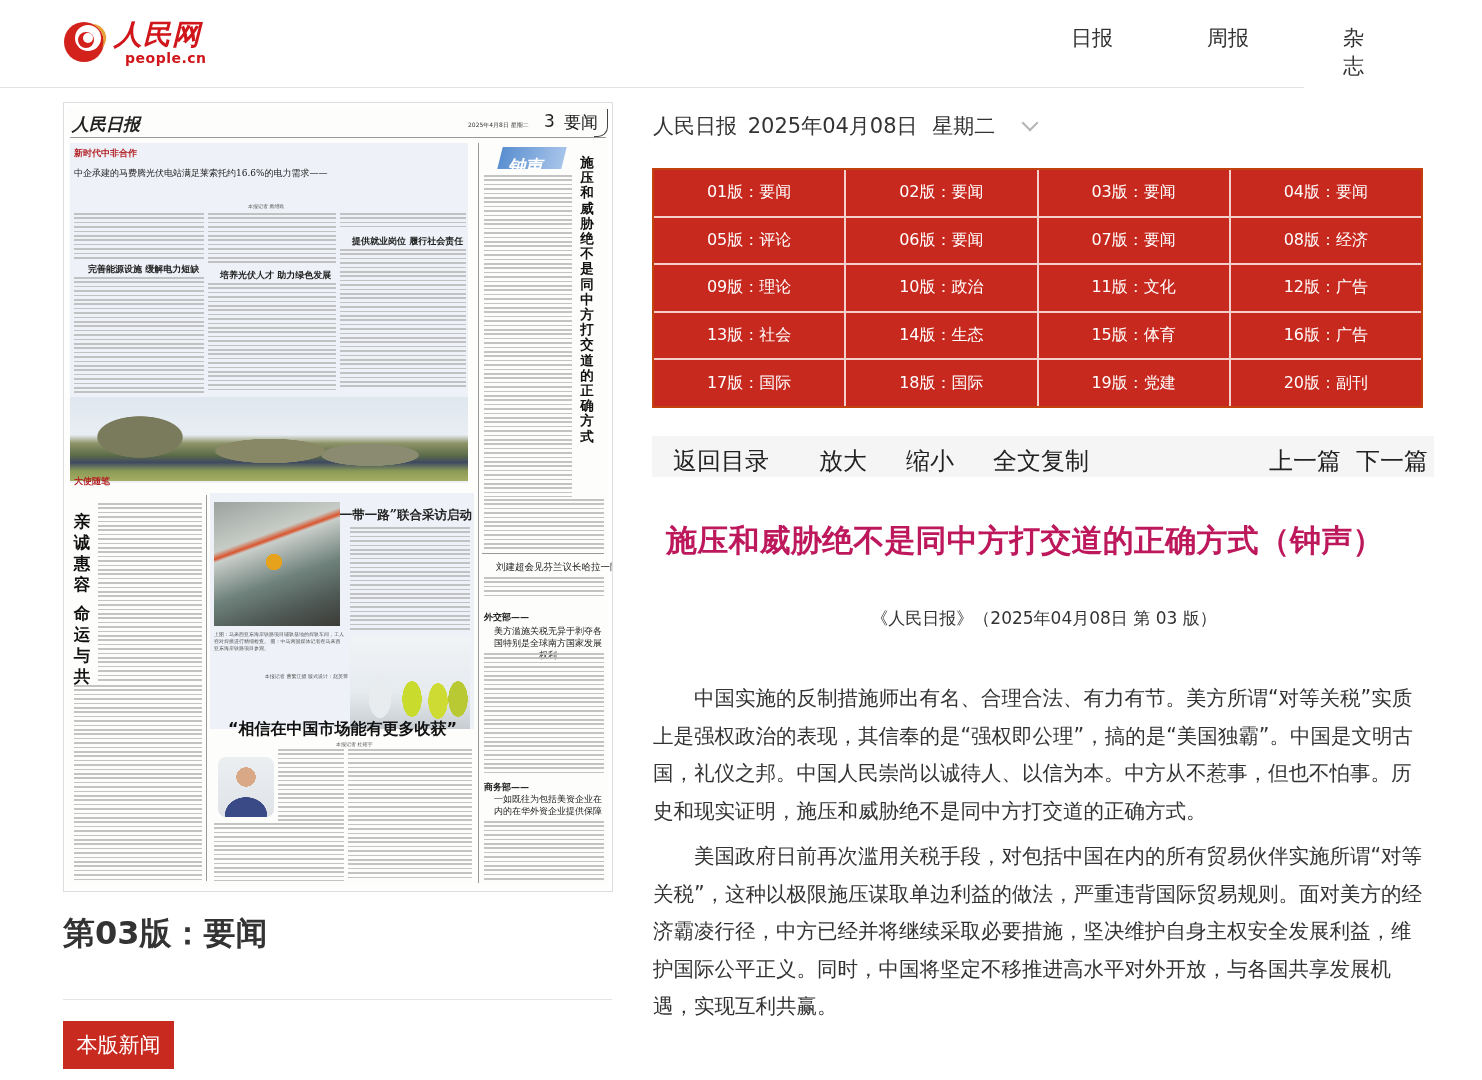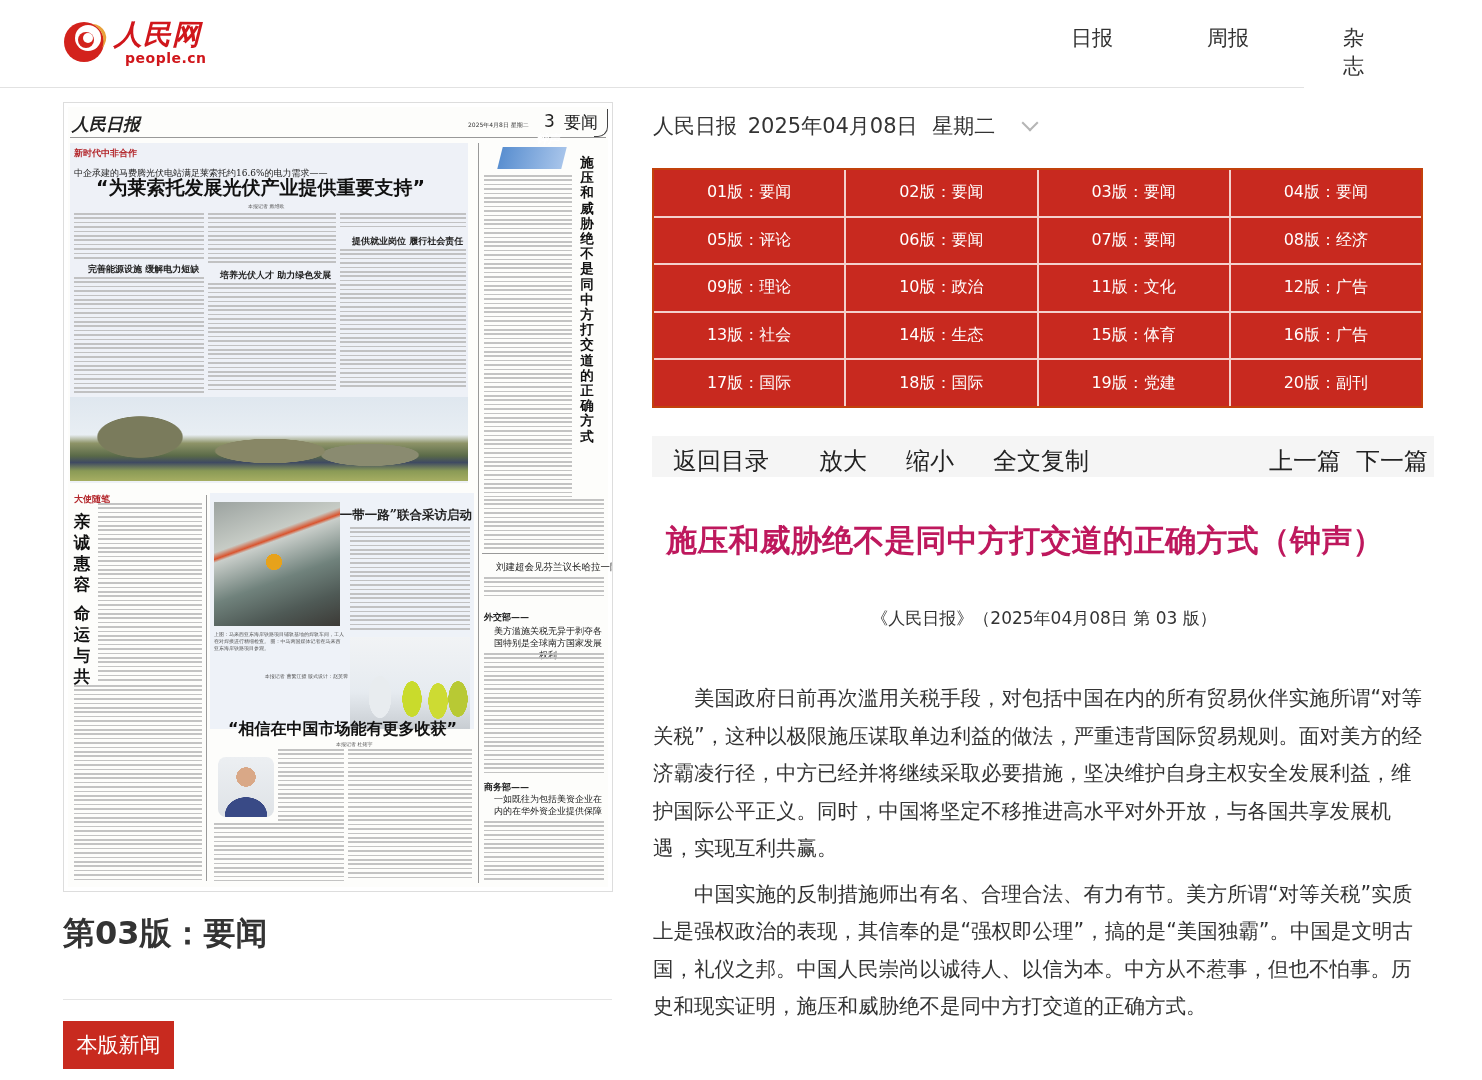--- a/index.html
+++ b/index.html
@@ -52,21 +52,21 @@
       radial-gradient(ellipse 12px 22px at 108px 62px, #b8c934 80%, transparent 82%),
       linear-gradient(to bottom, #f1f3f5 0%, #e6ebf0 60%, #c8cdd2 100%);
   }
   .p-photo-portrait { position: absolute; left: 150px; top: 650px; width: 56px; height: 60px; border-radius: 8px;
     background:
       radial-gradient(circle 12px at 28px 20px, #d9a887 80%, transparent 82%),
       radial-gradient(ellipse 26px 22px at 28px 58px, #394a86 80%, transparent 82%),
       linear-gradient(#eceff2, #dfe3e7);
   }
   .p-zhongsheng { position: absolute; left: 432px; top: 40px; width: 64px; height: 22px; background: linear-gradient(90deg,#5a8fd0,#a7c4ea); transform: skewX(-14deg); }
-  .p-zhongsheng-txt { position: absolute; left: 440px; top: 24px; font-size: 12px; font-weight: bold; color: #fff; font-style: italic; margin-left: 28px; }
+  .p-zhongsheng-txt { position: absolute; left: 440px; top: 48px; font-size: 17px; font-weight: bold; color: #fff; font-style: italic; }
   .p-vertical-title { position: absolute; left: 510px; top: 48px; width: 18px; font-size: 13.5px; font-weight: bold; color: #111; line-height: 15.2px; text-align: center; word-break: break-all; }
   .p-vertical-left { position: absolute; width: 20px; font-size: 16.5px; font-weight: bold; color: #111; line-height: 21px; text-align: center; word-break: break-all; }
   .p-caption { position: absolute; font-size: 5px; color: #555; line-height: 7px; }
   .p-serif-head { position: absolute; font-family: "DejaVu Serif", serif; color: #222; white-space: nowrap; }
 
   .page-title { position: absolute; left: 63px; top: 912px; font-size: 32px; font-weight: bold; color: #333; letter-spacing: 0px; }
   .left-divider { position: absolute; left: 63px; top: 999px; width: 549px; height: 1px; background: #e5e5e5; }
   .btn-red { position: absolute; left: 63px; top: 1021px; width: 111px; height: 48px; background: #c82a1f; color: #fff; font-size: 21px; line-height: 48px; text-align: center; cursor: pointer; }
 
   
@@ -110,21 +110,20 @@
     <span class="p-masthead">人民日报</span>
     <span class="p-date">2025年4月8日  星期二</span>
     <span class="p-pagenum">3</span>
     <span class="p-section">要闻</span>
     <div class="p-curve"></div>
     <div class="p-rule"></div>
 
     <div class="p-block" style="left:2px;top:36px;width:398px;height:340px;"></div>
     <span class="p-kicker" style="left:6px;top:40px;">新时代中非合作</span>
     <span class="p-sub" style="left:6px;top:60px;">中企承建的马费腾光伏电站满足莱索托约16.6%的电力需求——</span>
-    <span class="p-head" style="left:28px;top:68px;font-size:19px;">“为莱索托发展光伏产业提供重要支持”</span>
     <span class="p-byline" style="left:180px;top:96px;">本报记者  戴维欧</span>
     <div class="p-textcol" style="left:6px;top:106px;width:130px;height:46px;"></div>
     <span class="p-subhead" style="left:20px;top:156px;">完善能源设施  缓解电力短缺</span>
     <div class="p-textcol" style="left:6px;top:170px;width:130px;height:116px;"></div>
     <div class="p-textcol" style="left:140px;top:106px;width:128px;height:52px;"></div>
     <span class="p-subhead" style="left:152px;top:162px;">培养光伏人才  助力绿色发展</span>
     <div class="p-textcol" style="left:140px;top:176px;width:128px;height:110px;"></div>
     <div class="p-textcol" style="left:272px;top:106px;width:126px;height:14px;"></div>
     <span class="p-subhead" style="left:284px;top:128px;text-align:right;">提供就业岗位  履行社会责任</span>
     <div class="p-textcol" style="left:272px;top:142px;width:126px;height:140px;"></div>
@@ -139,21 +138,21 @@
     <div class="p-hrule" style="left:414px;top:446px;width:122px;"></div>
     <span class="p-serif-head" style="left:428px;top:454px;font-size:9.5px;">刘建超会见芬兰议长哈拉一阿霍</span>
     <div class="p-textcol" style="left:416px;top:470px;width:120px;height:22px;"></div>
     <span class="p-kicker" style="left:416px;top:504px;color:#222;">外交部——</span>
     <div class="p-serif-head" style="left:424px;top:518px;width:112px;font-size:9px;white-space:normal;line-height:12px;text-align:center;">美方滥施关税无异于剥夺各国特别是全球南方国家发展权利</div>
     <div class="p-textcol" style="left:416px;top:546px;width:120px;height:120px;"></div>
     <span class="p-kicker" style="left:416px;top:674px;color:#222;">商务部——</span>
     <div class="p-serif-head" style="left:424px;top:686px;width:112px;font-size:9px;white-space:normal;line-height:12px;text-align:center;">一如既往为包括美资企业在内的在华外资企业提供保障</div>
     <div class="p-textcol" style="left:416px;top:714px;width:120px;height:60px;"></div>
 
-    <span class="p-kicker" style="left:6px;top:386px;">大使随笔</span>
+    <span class="p-kicker" style="left:6px;top:368px;">大使随笔</span>
     <div class="p-vertical-left" style="left:4px;top:404px;">亲诚惠容</div>
     <div class="p-vertical-left" style="left:4px;top:496px;">命运与共</div>
     <div class="p-textcol" style="left:30px;top:396px;width:104px;height:178px;"></div>
     <div class="p-textcol" style="left:6px;top:578px;width:128px;height:196px;"></div>
     <div class="p-vrule" style="left:138px;top:388px;height:386px;"></div>
 
     <div class="p-block" style="left:142px;top:386px;width:264px;height:236px;background:#eef2f8;"></div>
     <span class="p-serif-head" style="left:152px;top:400px;font-size:12.5px;font-weight:bold;">中马媒体高质量共建“一带一路”联合采访启动</span>
     <div class="p-photo-rail"></div>
     <div class="p-textcol" style="left:282px;top:420px;width:120px;height:106px;"></div>
@@ -209,15 +208,15 @@
   <span class="tb" style="left:167px;">放大</span>
   <span class="tb" style="left:254px;">缩小</span>
   <span class="tb" style="left:341px;">全文复制</span>
   <span class="tb" style="left:617px;">上一篇</span>
   <span class="tb" style="left:704px;">下一篇</span>
 </div>
 
 <h1 class="article-title">施压和威胁绝不是同中方打交道的正确方式（钟声）</h1>
 <div class="article-source">《人民日报》（2025年04月08日 第 03 版）</div>
 <div class="article-body">
+  <p>中国实施的反制措施师出有名、合理合法、有力有节。美方所谓“对等关税”实质上是强权政治的表现，其信奉的是“强权即公理”，搞的是“美国独霸”。中国是文明古国，礼仪之邦。中国人民崇尚以诚待人、以信为本。中方从不惹事，但也不怕事。历史和现实证明，施压和威胁绝不是同中方打交道的正确方式。</p>
   <p>美国政府日前再次滥用关税手段，对包括中国在内的所有贸易伙伴实施所谓“对等关税”，这种以极限施压谋取单边利益的做法，严重违背国际贸易规则。面对美方的经济霸凌行径，中方已经并将继续采取必要措施，坚决维护自身主权安全发展利益，维护国际公平正义。同时，中国将坚定不移推进高水平对外开放，与各国共享发展机遇，实现互利共赢。</p>
-  <p>中国实施的反制措施师出有名、合理合法、有力有节。美方所谓“对等关税”实质上是强权政治的表现，其信奉的是“强权即公理”，搞的是“美国独霸”。中国是文明古国，礼仪之邦。中国人民崇尚以诚待人、以信为本。中方从不惹事，但也不怕事。历史和现实证明，施压和威胁绝不是同中方打交道的正确方式。</p>
 </div>
 
 </body></html>

